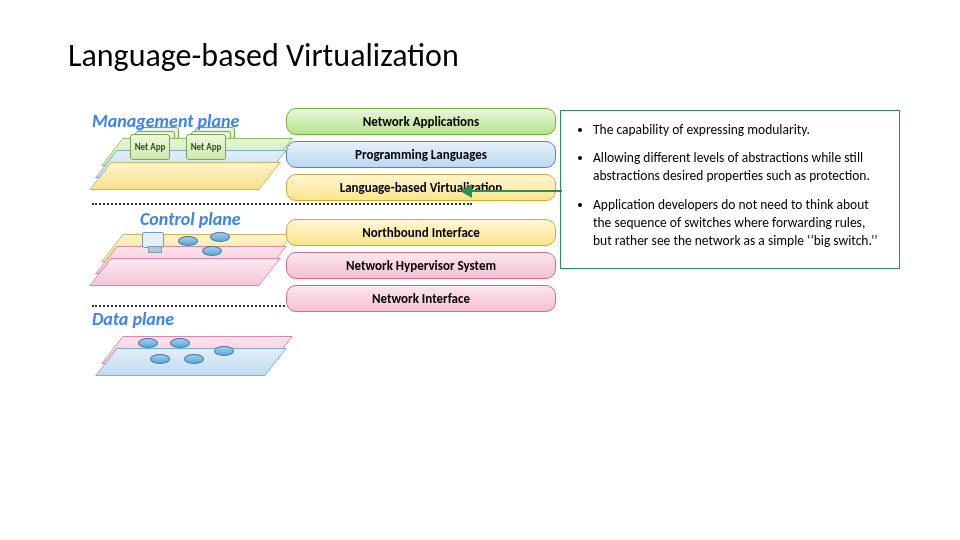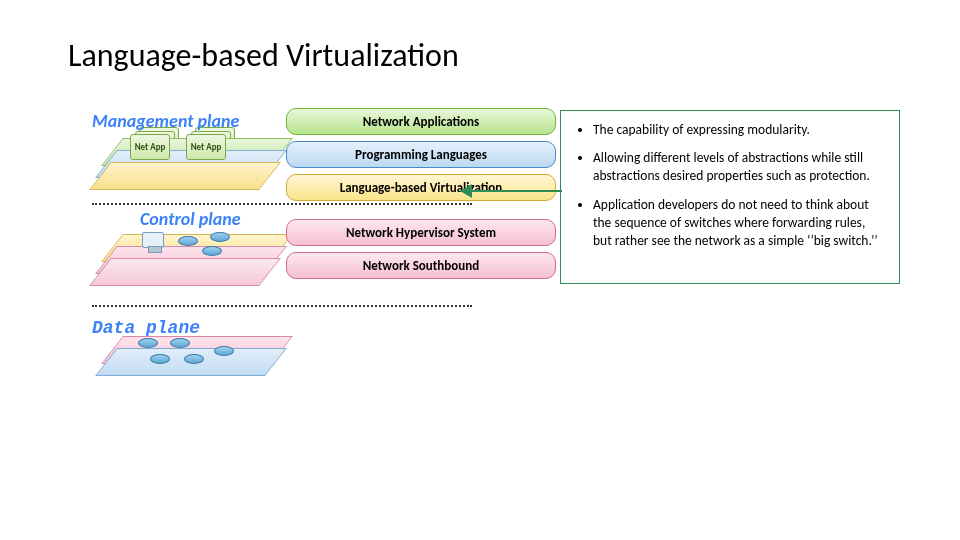--- a/index.html
+++ b/index.html
@@ -101,21 +101,21 @@
   .router {
     position:absolute; width:20px; height:10px; border-radius:50%;
     background:linear-gradient(#9fd0f0,#5fa7d4); border:1px solid #3a7aa8;
   }
 
   
   .callout {
     position:absolute;
     top: 110px; left: 560px; width: 340px;
     border: 1.5px solid #2e8c57;
-    padding: 10px 14px 17px 14px;
+    padding: 10px 14px 2px 14px;
     font-size: 13.5px;
     line-height: 1.35;
   }
   .callout ul { margin:0; padding-left: 18px; }
   .callout li { margin-bottom: 10px; }
   .callout li:last-child{ margin-bottom:16px; }
 
   
   .arrow-line{
     position:absolute; top:190px; left:468px; width:94px; height:2px;
@@ -154,39 +154,40 @@
     <div class="parallelogram lp" style="top:138px; left:14px; width:170px;"></div>
     <div class="parallelogram lp" style="top:150px; left:8px;  width:170px; background:linear-gradient(#fbe9f0,#f4c7d8);"></div>
 
     <div class="computer" style="top:124px; left:50px;"></div>
     <div class="router" style="top:128px; left:86px;"></div>
     <div class="router" style="top:138px; left:110px;"></div>
     <div class="router" style="top:124px; left:118px;"></div>
 
     <div class="dotted" style="top:197px;"></div>
 
-    <div class="plane-label" style="top:210px;left:0;font-family:Liberation Mono, monospace;">Data plane</div>
+    <div class="plane-label" style="top:200px;left:0;">Data plane</div>
 
     <div class="parallelogram lp" style="top:228px; left:20px; width:170px;"></div>
     <div class="parallelogram lb" style="top:240px; left:14px; width:170px;"></div>
 
     <div class="router" style="top:230px; left:46px;"></div>
     <div class="router" style="top:230px; left:78px;"></div>
     <div class="router" style="top:246px; left:58px;"></div>
     <div class="router" style="top:246px; left:92px;"></div>
     <div class="router" style="top:238px; left:122px;"></div>
   </div>
 
   <div class="right-col">
     <div class="pill green">Network Applications</div>
     <div class="pill blue">Programming Languages</div>
     <div class="pill yellow">Language-based Virtualization</div>
     <div style="height:6px"></div>
+    <div class="pill yellow">Northbound Interface</div>
     <div class="pill pink">Network Hypervisor System</div>
-    <div class="pill pink">Network Southbound</div>
+    <div class="pill pink">Network Interface</div>
     <div style="height:6px"></div>
   </div>
 </div>
 
 <div class="arrow-line"></div>
 <div class="arrow-head"></div>
 
 <div class="callout">
   <ul>
     <li>The capability of expressing modularity.</li>

